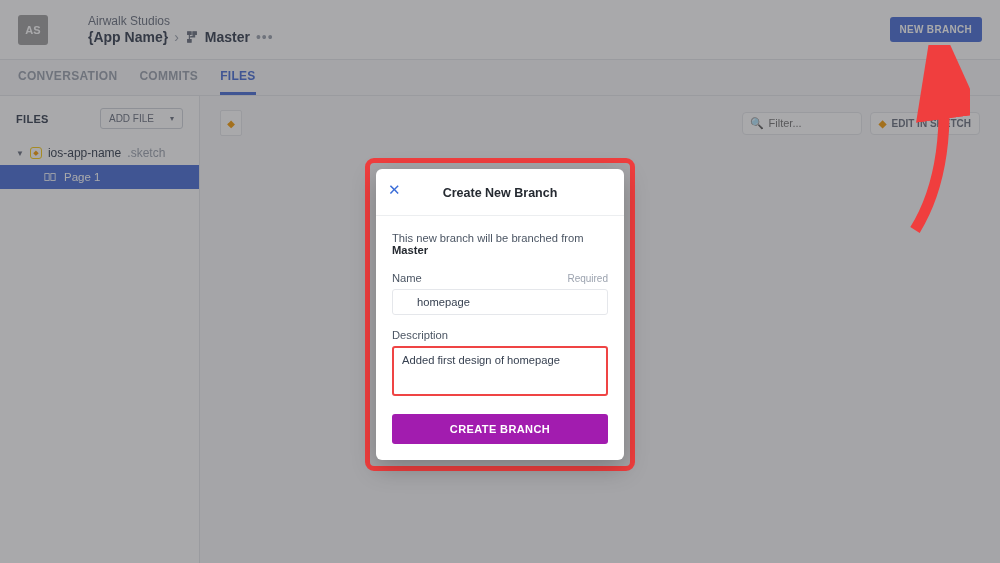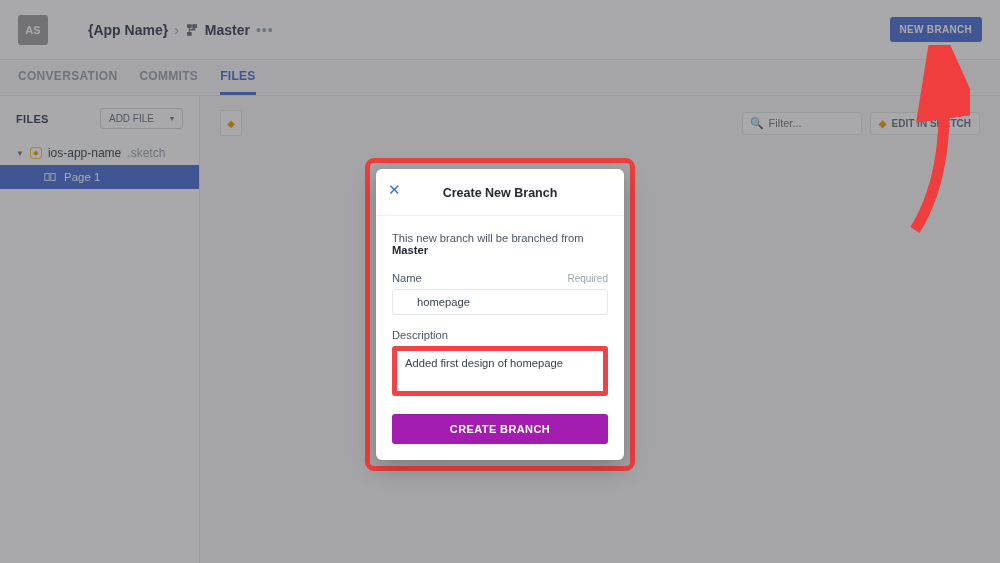--- a/index.html
+++ b/index.html
@@ -49,31 +49,32 @@
     .modal-hd { position: relative; padding: 14px 16px; border-bottom: 1px solid #eceef0; text-align: center; }
     .modal-title { font-size: 12.5px; font-weight: 600; color: #252a31; }
     .modal-close { position: absolute; left: 12px; top: 12px; cursor: pointer; color: #3b6dd8; font-size: 15px; font-weight: 300; }
     .modal-body { padding: 16px; }
     .info-line { font-size: 11.2px; color: #4b5563; margin-bottom: 16px; }
     .info-line strong { color: #252a31; }
     .fld-row { display: flex; justify-content: space-between; align-items: center; margin-bottom: 5px; }
     .fld-label { font-size: 11.2px; color: #4b5563; }
     .req { font-size: 10px; color: #9ca3af; }
     .text-input { width: 100%; border: 1px solid #e5e7eb; border-radius: 3px; padding: 6px 24px; font-size: 11.2px; color: #374151; outline: none; margin-bottom: 14px; }
-    .text-area { width: 100%; border: 5px solid #ef4444; border-radius: 3px; padding: 6px 8px; font-size: 11.2px; color: #374151; outline: none; height: 50px; resize: none; margin-bottom: 14px; }
+    .text-area { width: 100%; border: 2px solid #ef4444; border-radius: 3px; padding: 6px 8px; font-size: 11.2px; color: #374151; outline: none; height: 50px; resize: none; margin-bottom: 14px; }
     .create-btn { width: 100%; background: #a21caf; color: #fff; border: none; border-radius: 3px; padding: 9px 0; font-size: 11px; font-weight: 700; letter-spacing: 0.4px; cursor: pointer; }
 
     .arrow { position: absolute; right: 30px; top: 45px; pointer-events: none; }
   </style>
 </head>
 <body>
 
 <div class="header">
   <div class="avatar">AS</div>
   <div class="header-text">
+    <div class="org-name">Airwalk Studios</div>
     <div class="breadcrumb">
       <span class="app-name">{App Name}</span>
       <span class="chev">›</span>
       <svg class="branch-icon" viewBox="0 0 16 16">
           <path fill="#6b7280" d="M3 2h4v3H3zM9 2h4v3H9zM3 11h4v3H3zM5 5v6M11 5v3h-6" stroke="#6b7280" stroke-width="1.3"></path>
         </svg>
       <span class="branch-name">Master</span>
       <span class="dots">•••</span>
     </div>
   </div>

